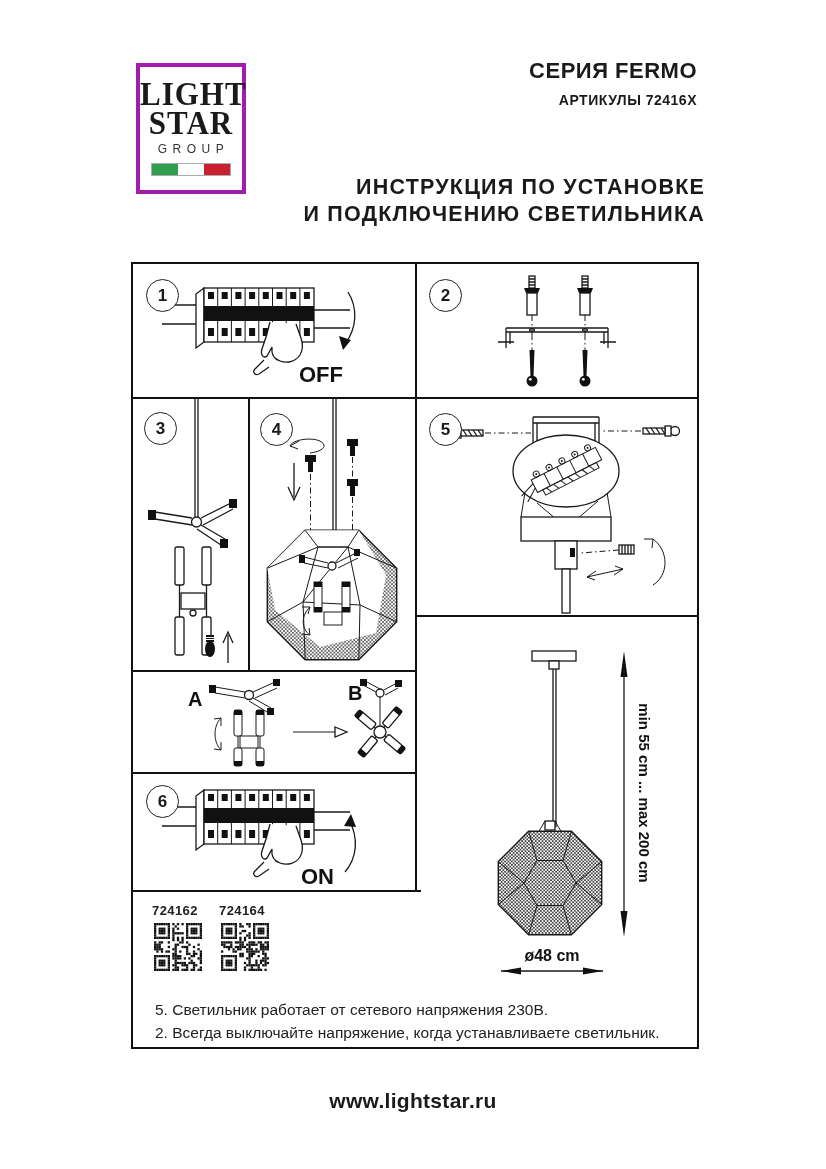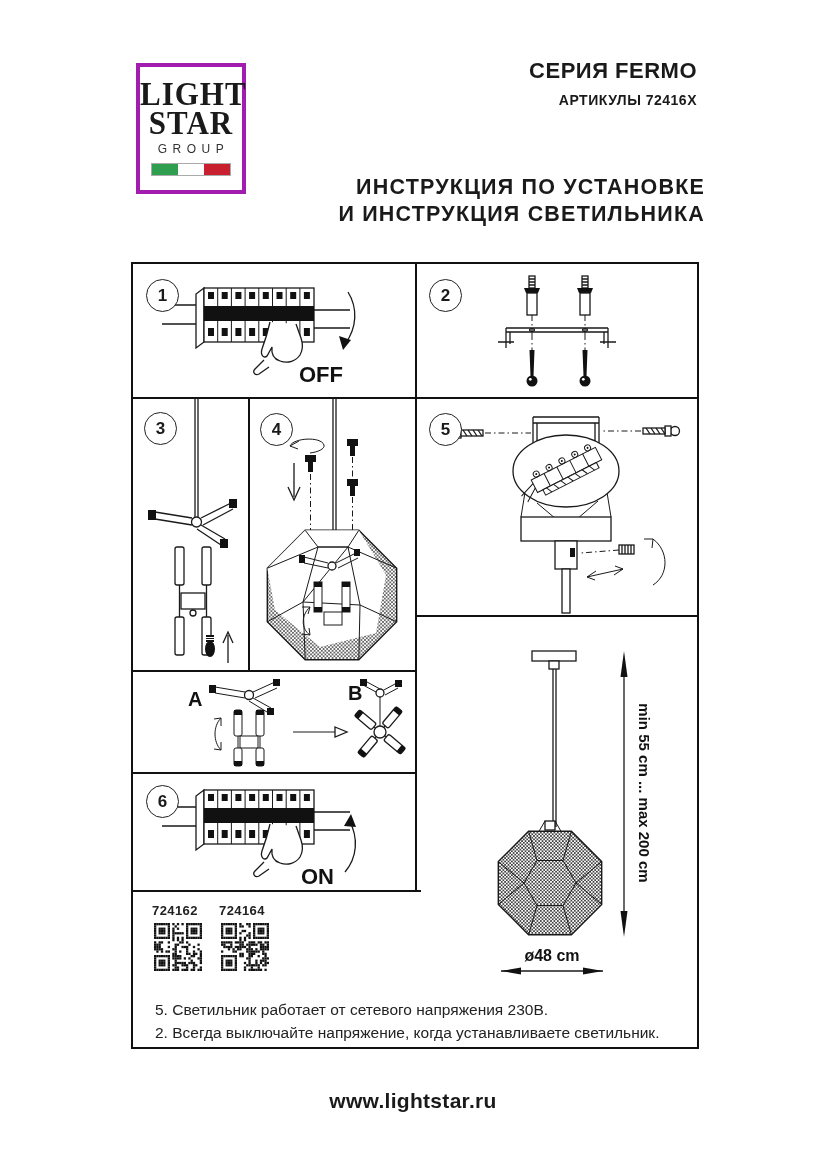--- a/index.html
+++ b/index.html
@@ -62,21 +62,21 @@
         <span style="background: rgb(200, 32, 47);"></span>
     </div>
   </div>
 
   <div class="hdr-right">
     <div class="hdr-series">СЕРИЯ FERMO</div>
     <div class="hdr-articles">АРТИКУЛЫ 72416X</div>
   </div>
   <div class="hdr-title">
     <div>ИНСТРУКЦИЯ ПО УСТАНОВКЕ</div>
-    <div>И ИНСТРУКЦИЯ СВЕТИЛЬНИКА</div>
+    <div>И ПОДКЛЮЧЕНИЮ СВЕТИЛЬНИКА</div>
   </div>
 
   <div class="grid">
 
     <div class="line-h" style="left:0;top:133px;width:564px;"></div>
     <div class="line-v" style="left:282px;top:0;height:627px;"></div>
     <div class="line-v" style="left:115px;top:133px;height:273px;"></div>
     <div class="line-h" style="left:0;top:406px;width:282px;"></div>
     <div class="line-h" style="left:0;top:508px;width:282px;"></div>
     <div class="line-h" style="left:0;top:626px;width:288px;"></div>

